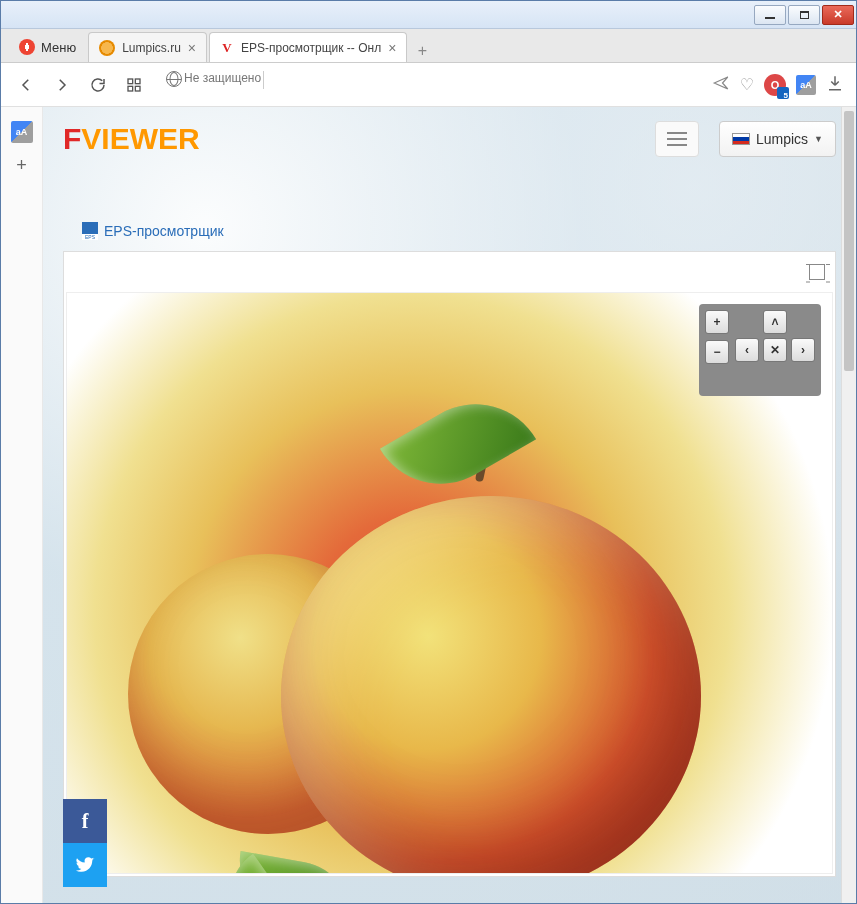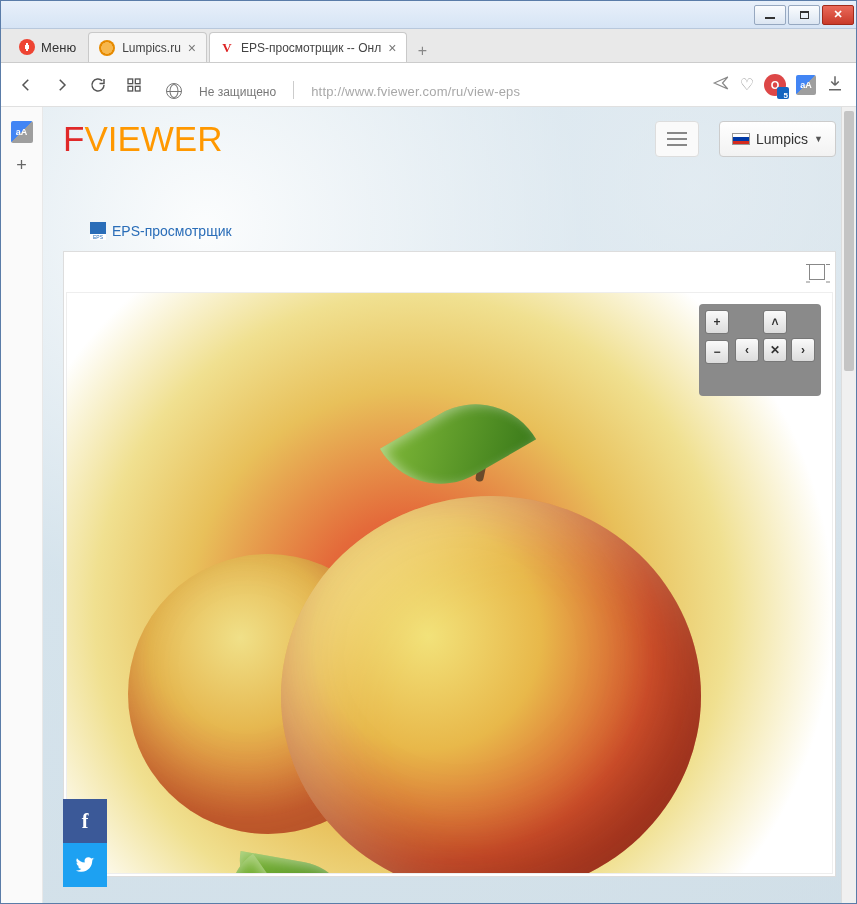--- a/index.html
+++ b/index.html
@@ -81,21 +81,21 @@
   height: 44px;
   background:#fff;
   display:flex; align-items:center; gap:10px;
   padding:0 12px;
   border-bottom:1px solid #e0e0e0;
 }
 .tb-icon { width:26px; height:26px; display:flex; align-items:center; justify-content:center; color:#555; font-size:16px;}
 .tb-icon svg { stroke:#555; fill:none; stroke-width:2;}
 .addrbar {
   flex:1; height:30px;
-  display:flex; align-items:flex-end; gap:17px;
+  display:flex; align-items:flex-start; gap:2px;
   padding:0 8px;
   border:1px solid transparent;
 }
 .globe { width:16px;height:16px; border:1.5px solid #777; border-radius:50%; position:relative;}
 .globe::before{content:"";position:absolute;left:0;right:0;top:50%;border-top:1px solid #777;}
 .globe::after{content:"";position:absolute;top:0;bottom:0;left:50%;width:50%;border:1px solid #777;border-radius:50%;transform:translateX(-50%);}
 .insecure { font-size:12px; color:#777; }
 .url-divider { height:18px; border-left:1px solid #ccc;}
 .url { font-size:13px; color:#a8a8a8; letter-spacing:.2px;}
 .addr-right { display:flex; gap:10px; align-items:center;}
@@ -136,21 +136,21 @@
 .page {
   flex:1; position:relative; overflow:hidden;
   background: radial-gradient(circle at 20% 15%, rgba(255,255,255,.9), rgba(210,225,235,.6) 40%, rgba(200,215,225,.5)),
               radial-gradient(circle at 80% 10%, rgba(255,255,255,.8), rgba(200,220,230,.4) 50%),
               #e6eef3;
 }
 .site-header {
   height:64px; display:flex; align-items:center;
   padding:0 20px; gap:20px;
 }
-.logo { font-family: "Comic Sans MS", cursive; font-size:35px; font-weight:normal; }
+.logo { font-family: "Comic Sans MS", cursive; font-size:30px; font-weight:bold; }
 .logo .f{color:#e02828;}
 .logo .viewer{color:#ff9800;}
 .hamburger {
   margin-left:auto;
   width:44px;height:36px;
   border:1px solid #ddd; border-radius:4px;
   background:#fafafa;
   display:flex;flex-direction:column;align-items:center;justify-content:center;gap:4px;
 }
 .hamburger span{width:20px;border-top:2px solid #888;}
@@ -158,21 +158,21 @@
   height:36px; padding:0 12px;
   border:1px solid #ccc; border-radius:4px;
   background:linear-gradient(#fff,#f2f2f2);
   display:flex;align-items:center;gap:6px;
   font-size:14px;color:#333;
 }
 .flag-ru{width:18px;height:12px;background:linear-gradient(#fff 33%,#0039a6 33% 66%,#d52b1e 66%);border:1px solid #999;}
 .caret{font-size:9px;color:#555;}
 
 .filetabs {
-  display:flex; gap:0; padding:0 32px; margin-top:40px;
+  display:flex; gap:0; padding:0 24px; margin-top:40px;
 }
 .filetab {
   padding:10px 14px; font-size:14px;
   display:flex;align-items:center;gap:6px;
   border:1px solid transparent;
 }
 .filetab.active { background:#fff; border:1px solid #ddd; border-bottom:none;}
 .filetab a{ color:#2a6db8; text-decoration:none;}
 .eps-ico{width:16px;height:18px;background:#2a6db8;position:relative;}
 .eps-ico::after{content:"EPS";position:absolute;bottom:0;left:0;right:0;background:#fff;color:#2a6db8;font-size:5px;text-align:center;}
@@ -305,21 +305,20 @@
           <rect x="3" y="3" width="7" height="7"></rect>
           <rect x="14" y="3" width="7" height="7"></rect>
           <rect x="3" y="14" width="7" height="7"></rect>
           <rect x="14" y="14" width="7" height="7"></rect>
         </svg>
       </div>
     <div class="addrbar">
       <span class="globe"></span>
       <span class="insecure">Не защищено</span>
       <span class="url-divider"></span>
-      <span class="url">http://www.fviewer.com/ru/view-eps</span>
     </div>
     <div class="addr-right">
       <span class="sendarrow"><svg width="18" height="18" viewBox="0 0 24 24">
             <path d="M3 12l18-8-7 8 7 8z"></path>
           </svg></span>
       <span class="heart">♡</span>
       <span class="ext-badge">O<span class="num">5</span></span>
       <span class="translate-icon">aA</span>
       <span class="dl-icon"><svg width="18" height="18" viewBox="0 0 24 24">
             <path d="M12 3v12m0 0l-5-5m5 5l5-5M4 21h16"></path>

